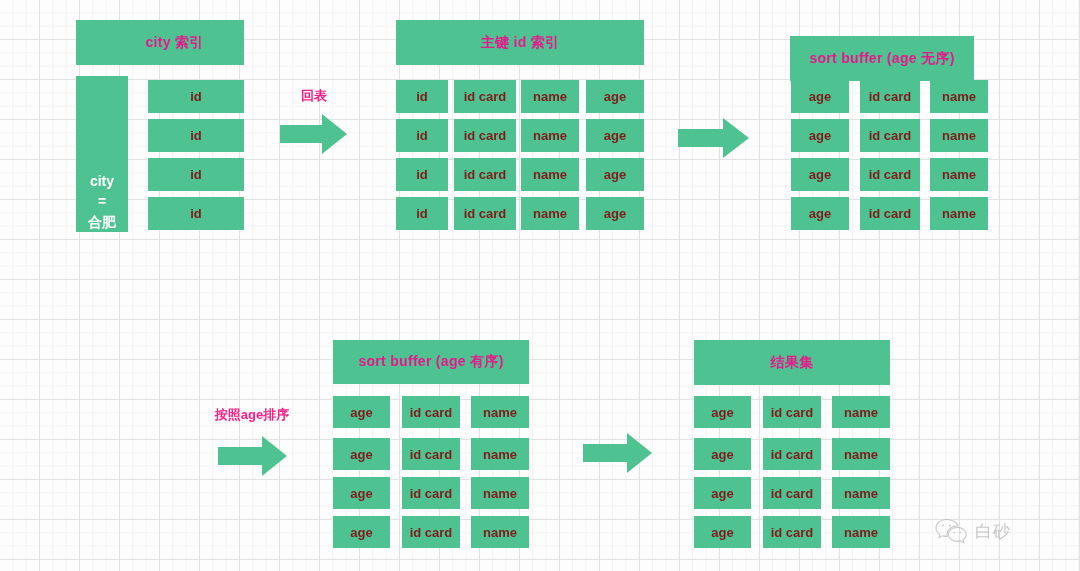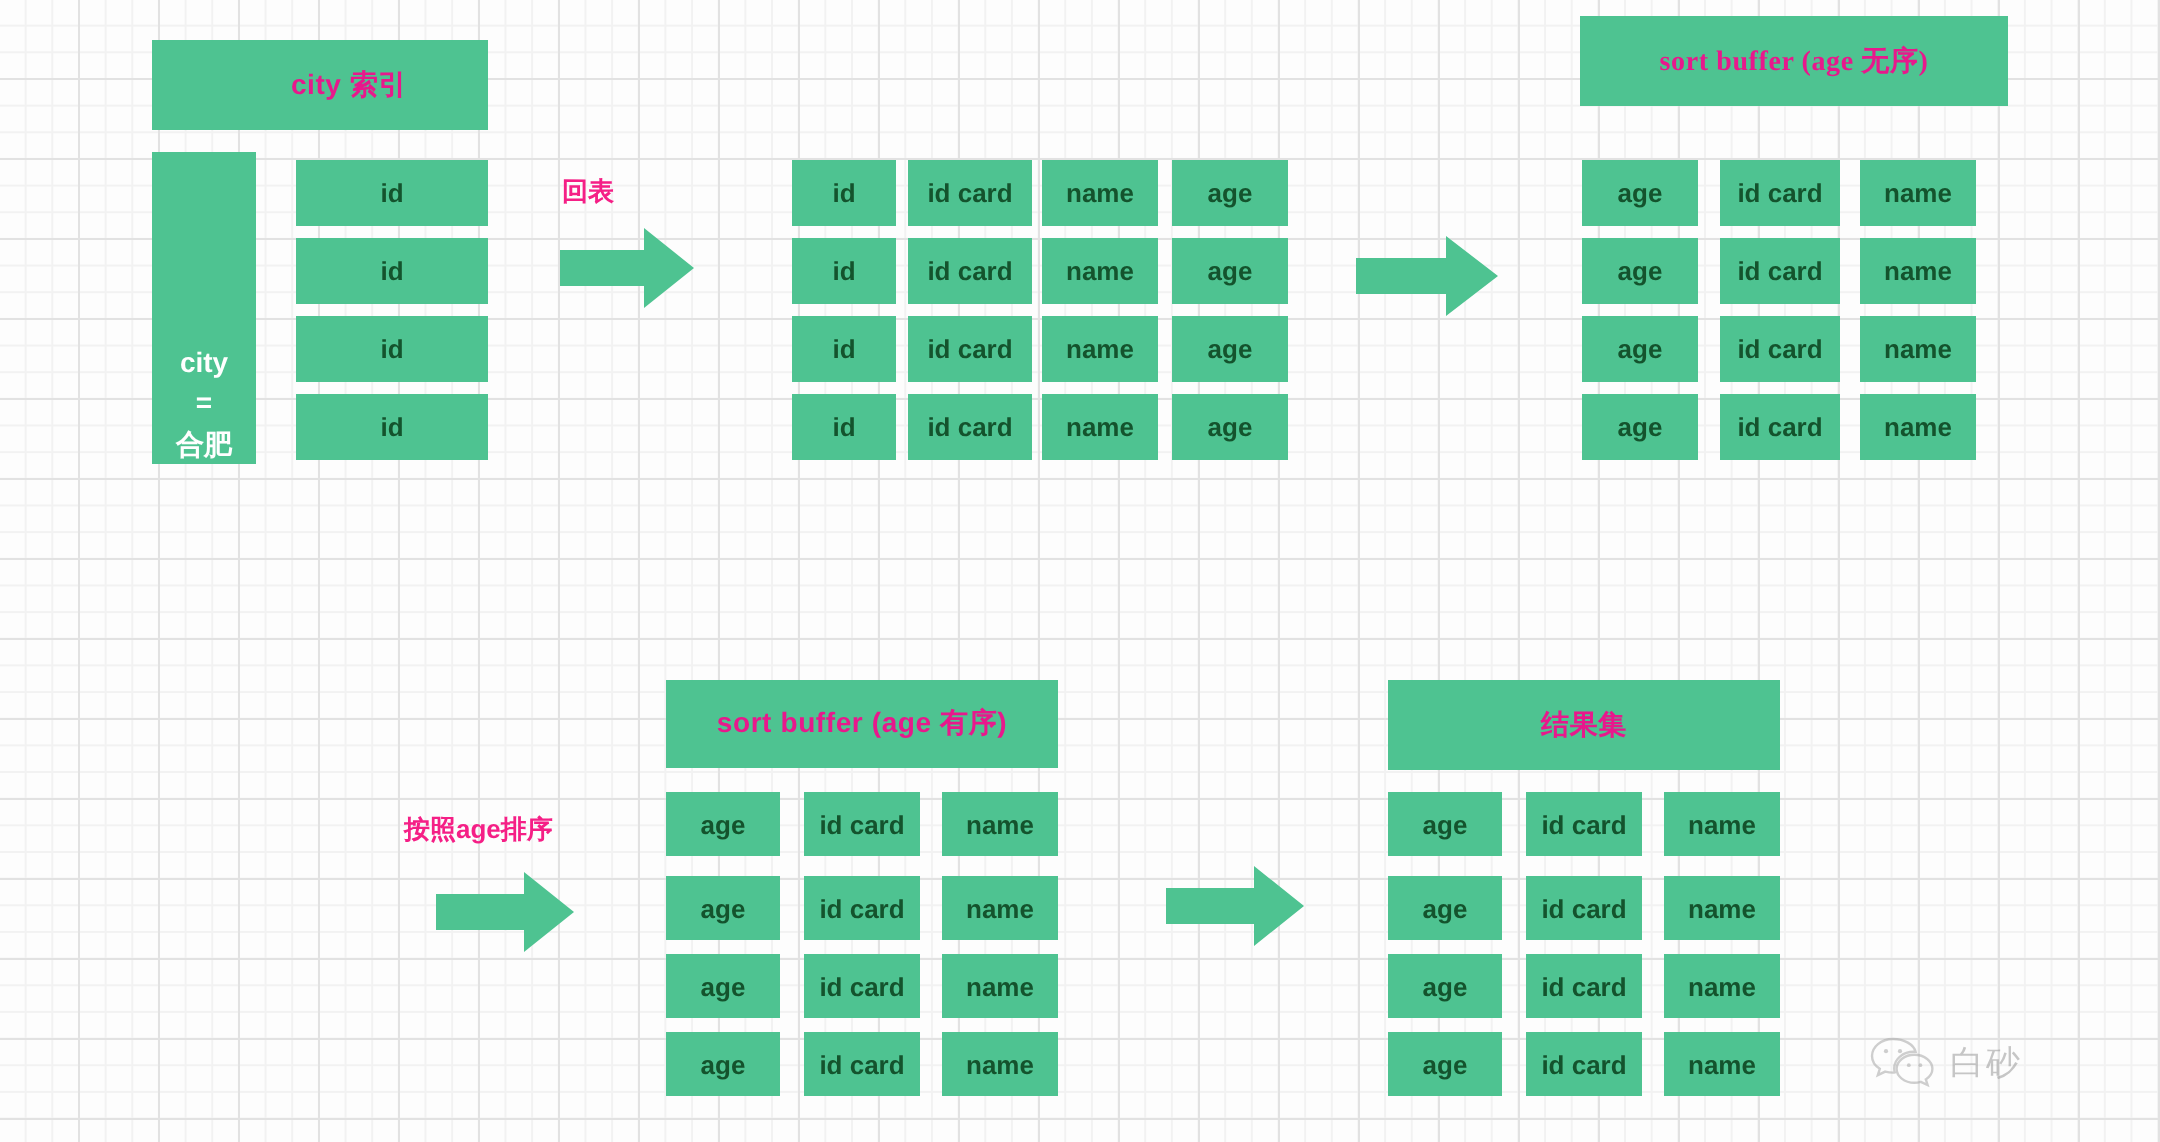--- a/index.html
+++ b/index.html
@@ -44,42 +44,42 @@
   }
 
   .title-box {
     color: #e8188c;
     font-weight: bold;
     font-size: 14px;
     letter-spacing: 0.3px;
   }
 
   .cell {
-    color: #14532d;
+    color: #7f1d1d;
     font-weight: bold;
     font-size: 13px;
     text-align: center;
   }
 
   .side-cell {
     color: #ffffff;
     font-weight: bold;
     font-size: 14px;
     line-height: 1.45;
     flex-direction: column;
     justify-content: flex-end;
   }
 
   .arrow-label {
     position: absolute;
     color: #f51f86;
     font-weight: bold;
     font-size: 13px;
     line-height: 1.28;
-    text-align: left;
+    text-align: center;
     white-space: pre-line;
   }
 
   .arrow {
     position: absolute;
   }
 
   .watermark {
     position: absolute;
     display: flex;
@@ -110,20 +110,21 @@
   <div class="node cell" style="left:148px; top:80px; width:96px; height:33px;">id</div>
   <div class="node cell" style="left:148px; top:119px; width:96px; height:33px;">id</div>
   <div class="node cell" style="left:148px; top:158px; width:96px; height:33px;">id</div>
   <div class="node cell" style="left:148px; top:197px; width:96px; height:33px;">id</div>
 
   <div class="arrow-label" style="left:281px; top:88px; width:66px;">回表</div>
   <svg class="arrow" style="left:280px; top:113px;" width="68" height="42" viewBox="0 0 68 42">
     <polygon points="0,12 42,12 42,1 67,21 42,41 42,30 0,30" fill="#4ec391"></polygon>
   </svg>
 
+  <div class="node title-box" style="left:396px; top:20px; width:248px; height:45px;">主键 id 索引</div>
 
   <div class="node cell" style="left:396px; top:80px; width:52px; height:33px;">id</div>
   <div class="node cell" style="left:454px; top:80px; width:62px; height:33px;">id card</div>
   <div class="node cell" style="left:521px; top:80px; width:58px; height:33px;">name</div>
   <div class="node cell" style="left:586px; top:80px; width:58px; height:33px;">age</div>
 
   <div class="node cell" style="left:396px; top:119px; width:52px; height:33px;">id</div>
   <div class="node cell" style="left:454px; top:119px; width:62px; height:33px;">id card</div>
   <div class="node cell" style="left:521px; top:119px; width:58px; height:33px;">name</div>
   <div class="node cell" style="left:586px; top:119px; width:58px; height:33px;">age</div>
@@ -135,21 +136,21 @@
 
   <div class="node cell" style="left:396px; top:197px; width:52px; height:33px;">id</div>
   <div class="node cell" style="left:454px; top:197px; width:62px; height:33px;">id card</div>
   <div class="node cell" style="left:521px; top:197px; width:58px; height:33px;">name</div>
   <div class="node cell" style="left:586px; top:197px; width:58px; height:33px;">age</div>
 
   <svg class="arrow" style="left:678px; top:117px;" width="72" height="42" viewBox="0 0 72 42">
     <polygon points="0,12 45,12 45,1 71,21 45,41 45,30 0,30" fill="#4ec391"></polygon>
   </svg>
 
-  <div class="node title-box" style="left:790px; top:8px; width:214px; height:45px;font-family:Liberation Serif, serif;">sort buffer (age 无序)</div>
+  <div class="node title-box" style="left:790px; top:36px; width:184px; height:45px;">sort buffer (age 无序)</div>
 
   <div class="node cell" style="left:791px; top:80px; width:58px; height:33px;">age</div>
   <div class="node cell" style="left:860px; top:80px; width:60px; height:33px;">id card</div>
   <div class="node cell" style="left:930px; top:80px; width:58px; height:33px;">name</div>
 
   <div class="node cell" style="left:791px; top:119px; width:58px; height:33px;">age</div>
   <div class="node cell" style="left:860px; top:119px; width:60px; height:33px;">id card</div>
   <div class="node cell" style="left:930px; top:119px; width:58px; height:33px;">name</div>
 
   <div class="node cell" style="left:791px; top:158px; width:58px; height:33px;">age</div>

